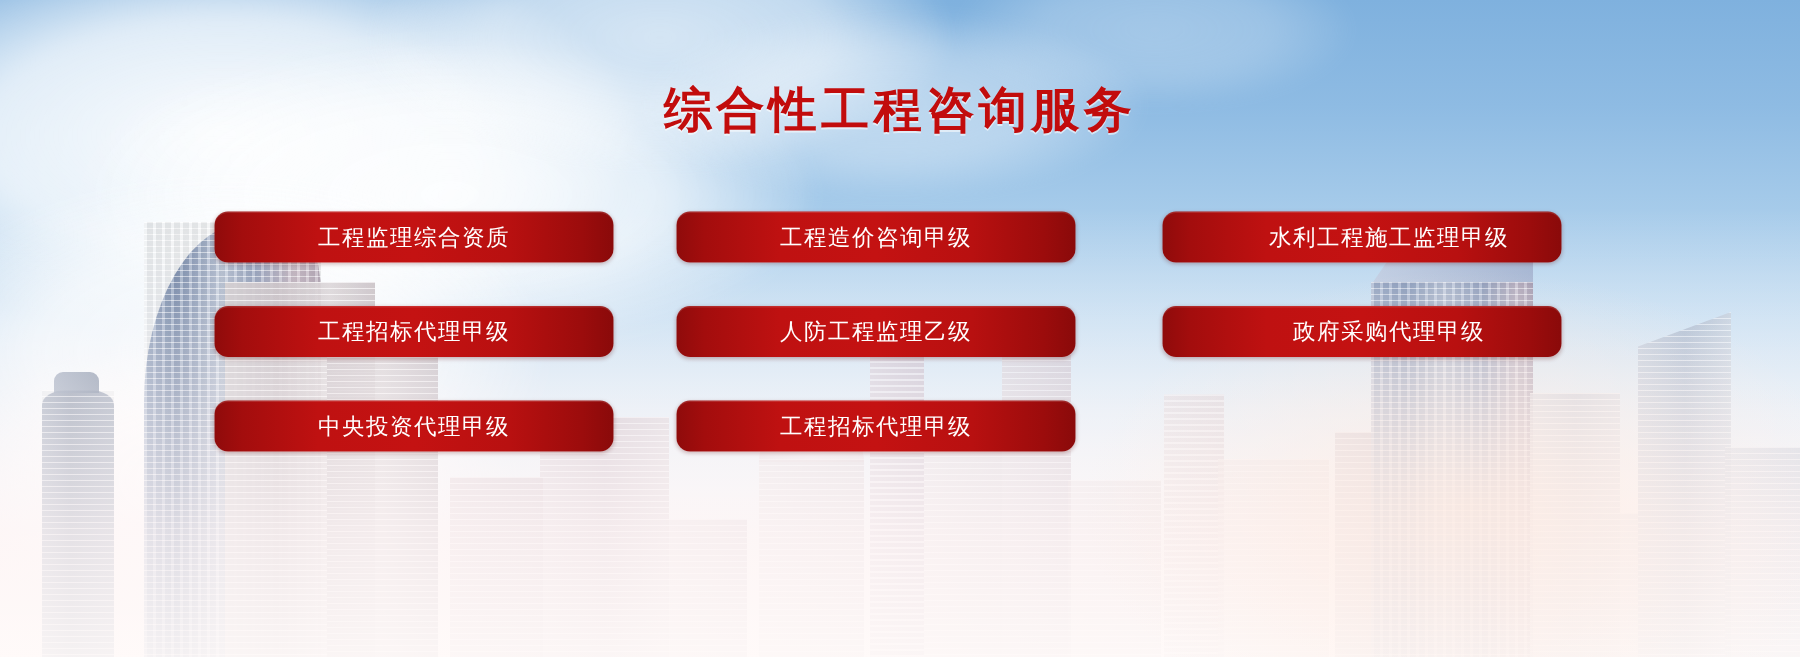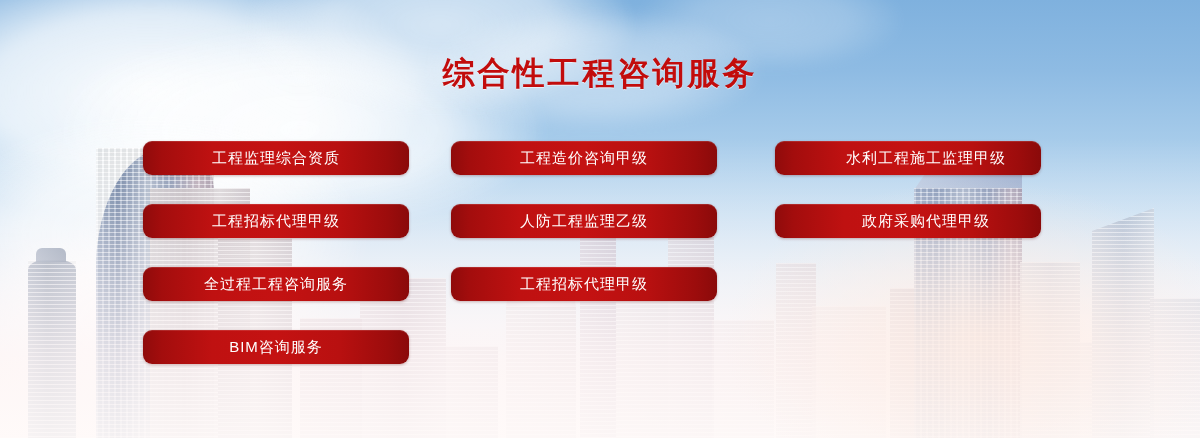--- a/index.html
+++ b/index.html
@@ -332,22 +332,21 @@
       <div class="badge col-3">水利工程施工监理甲级</div>
     </div>
 
     <div class="row">
       <div class="badge col-1">工程招标代理甲级</div>
       <div class="badge col-2">人防工程监理乙级</div>
       <div class="badge col-3">政府采购代理甲级</div>
     </div>
 
     <div class="row">
-      <div class="badge col-1">全过程工程咨询服务</div>
+      <div class="badge col-1">中央投资代理甲级</div>
       <div class="badge col-2">工程招标代理甲级</div>
     </div>
 
     <div class="row">
-      <div class="badge col-1">BIM咨询服务</div>
     </div>
 
   </div>
 </div>
 
 </body></html>

